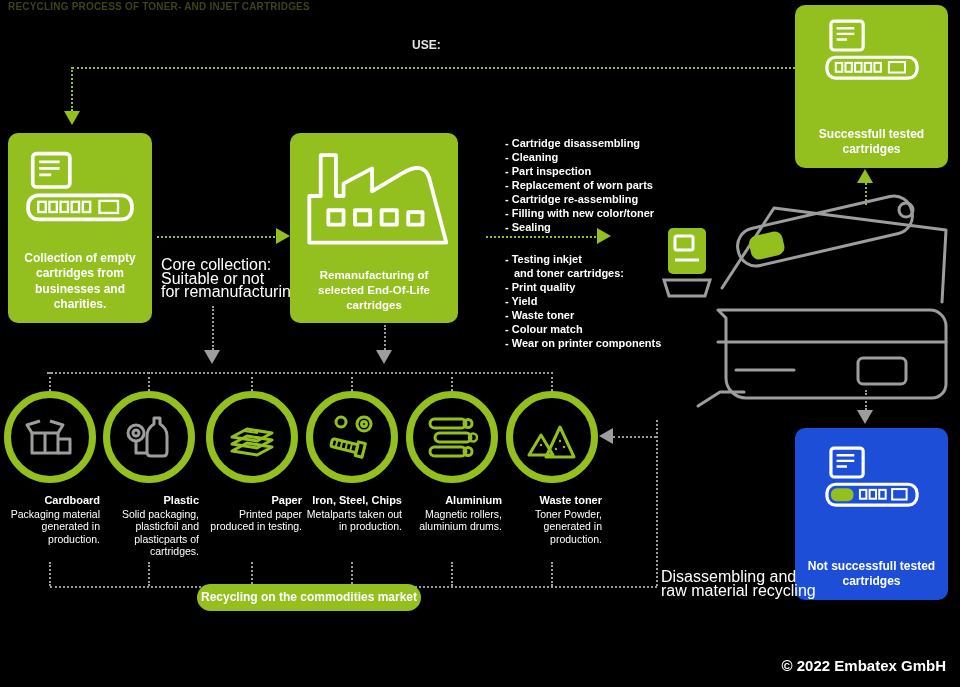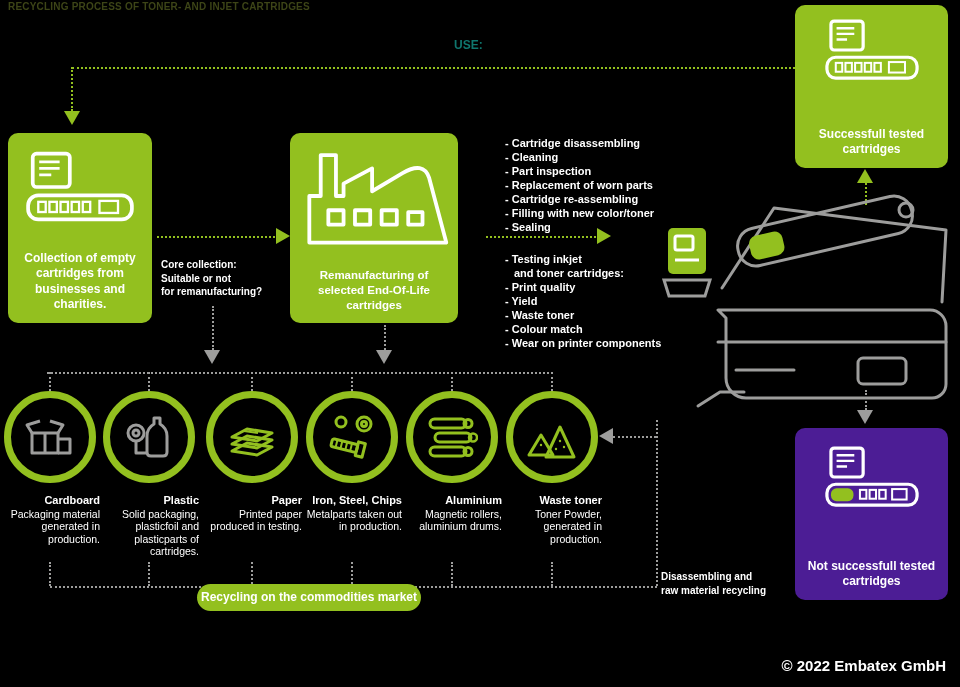--- a/index.html
+++ b/index.html
@@ -14,28 +14,28 @@
   .arr{position:absolute;width:0;height:0;}
   .arr.down{border-left:8px solid transparent;border-right:8px solid transparent;border-top:14px solid #93c01f;}
   .arr.up{border-left:8px solid transparent;border-right:8px solid transparent;border-bottom:14px solid #93c01f;}
   .arr.right{border-top:8px solid transparent;border-bottom:8px solid transparent;border-left:14px solid #93c01f;}
   .arr.left{border-top:8px solid transparent;border-bottom:8px solid transparent;border-right:14px solid #9d9d9c;}
   .arr.gray.down{border-top-color:#9d9d9c;}
   
   .gbox{position:absolute;background:#93c01f;border-radius:10px;color:#fff;font-weight:bold;
         text-align:center;display:flex;flex-direction:column;align-items:center;
         justify-content:space-between;box-sizing:border-box;}
-  .gbox.graybox{background:#4c1d95;}
+  .gbox.graybox{background:#1d4ed8;}
   .gbox .btxt{font-size:12px;line-height:1.3;padding:0 8px 10px;}
   #title{position:absolute;left:8px;top:1px;width:490px;font-size:10px;font-weight:bold;
          color:#3d4517;letter-spacing:.2px;}
-  #use-label{position:absolute;left:454px;top:38px;font-size:12px;font-weight:bold;color:#0f766e;}
+  #use-label{position:absolute;left:412px;top:38px;font-size:12px;font-weight:bold;color:#e5e5e5;}
   .list{position:absolute;font-size:11px;font-weight:bold;line-height:14px;color:#fff;}
   .list .indent{padding-left:9px;}
-  .note{position:absolute;font-size:10px;font-weight:bold;color:#fff;line-height:13.5px;}
+  .note{position:absolute;font-size:16px;font-weight:normal;color:#fff;line-height:13.5px;}
   
   .circle{position:absolute;width:78px;height:78px;border:7px solid #93c01f;border-radius:50%;
           background:#000;display:flex;align-items:center;justify-content:center;}
   .mlabel{position:absolute;width:100px;text-align:right;font-size:10.5px;line-height:12.5px;color:#fff;}
   .mlabel .mt{font-weight:bold;font-size:11px;margin-bottom:1px;}
   #market-btn{position:absolute;left:197px;top:584px;width:224px;height:27px;background:#93c01f;
               border-radius:14px;color:#fff;font-weight:bold;font-size:12px;line-height:27px;
               text-align:center;z-index:5;}
   #copyright{position:absolute;right:14px;top:657px;font-size:15px;font-weight:bold;color:#fff;}
 </style>

